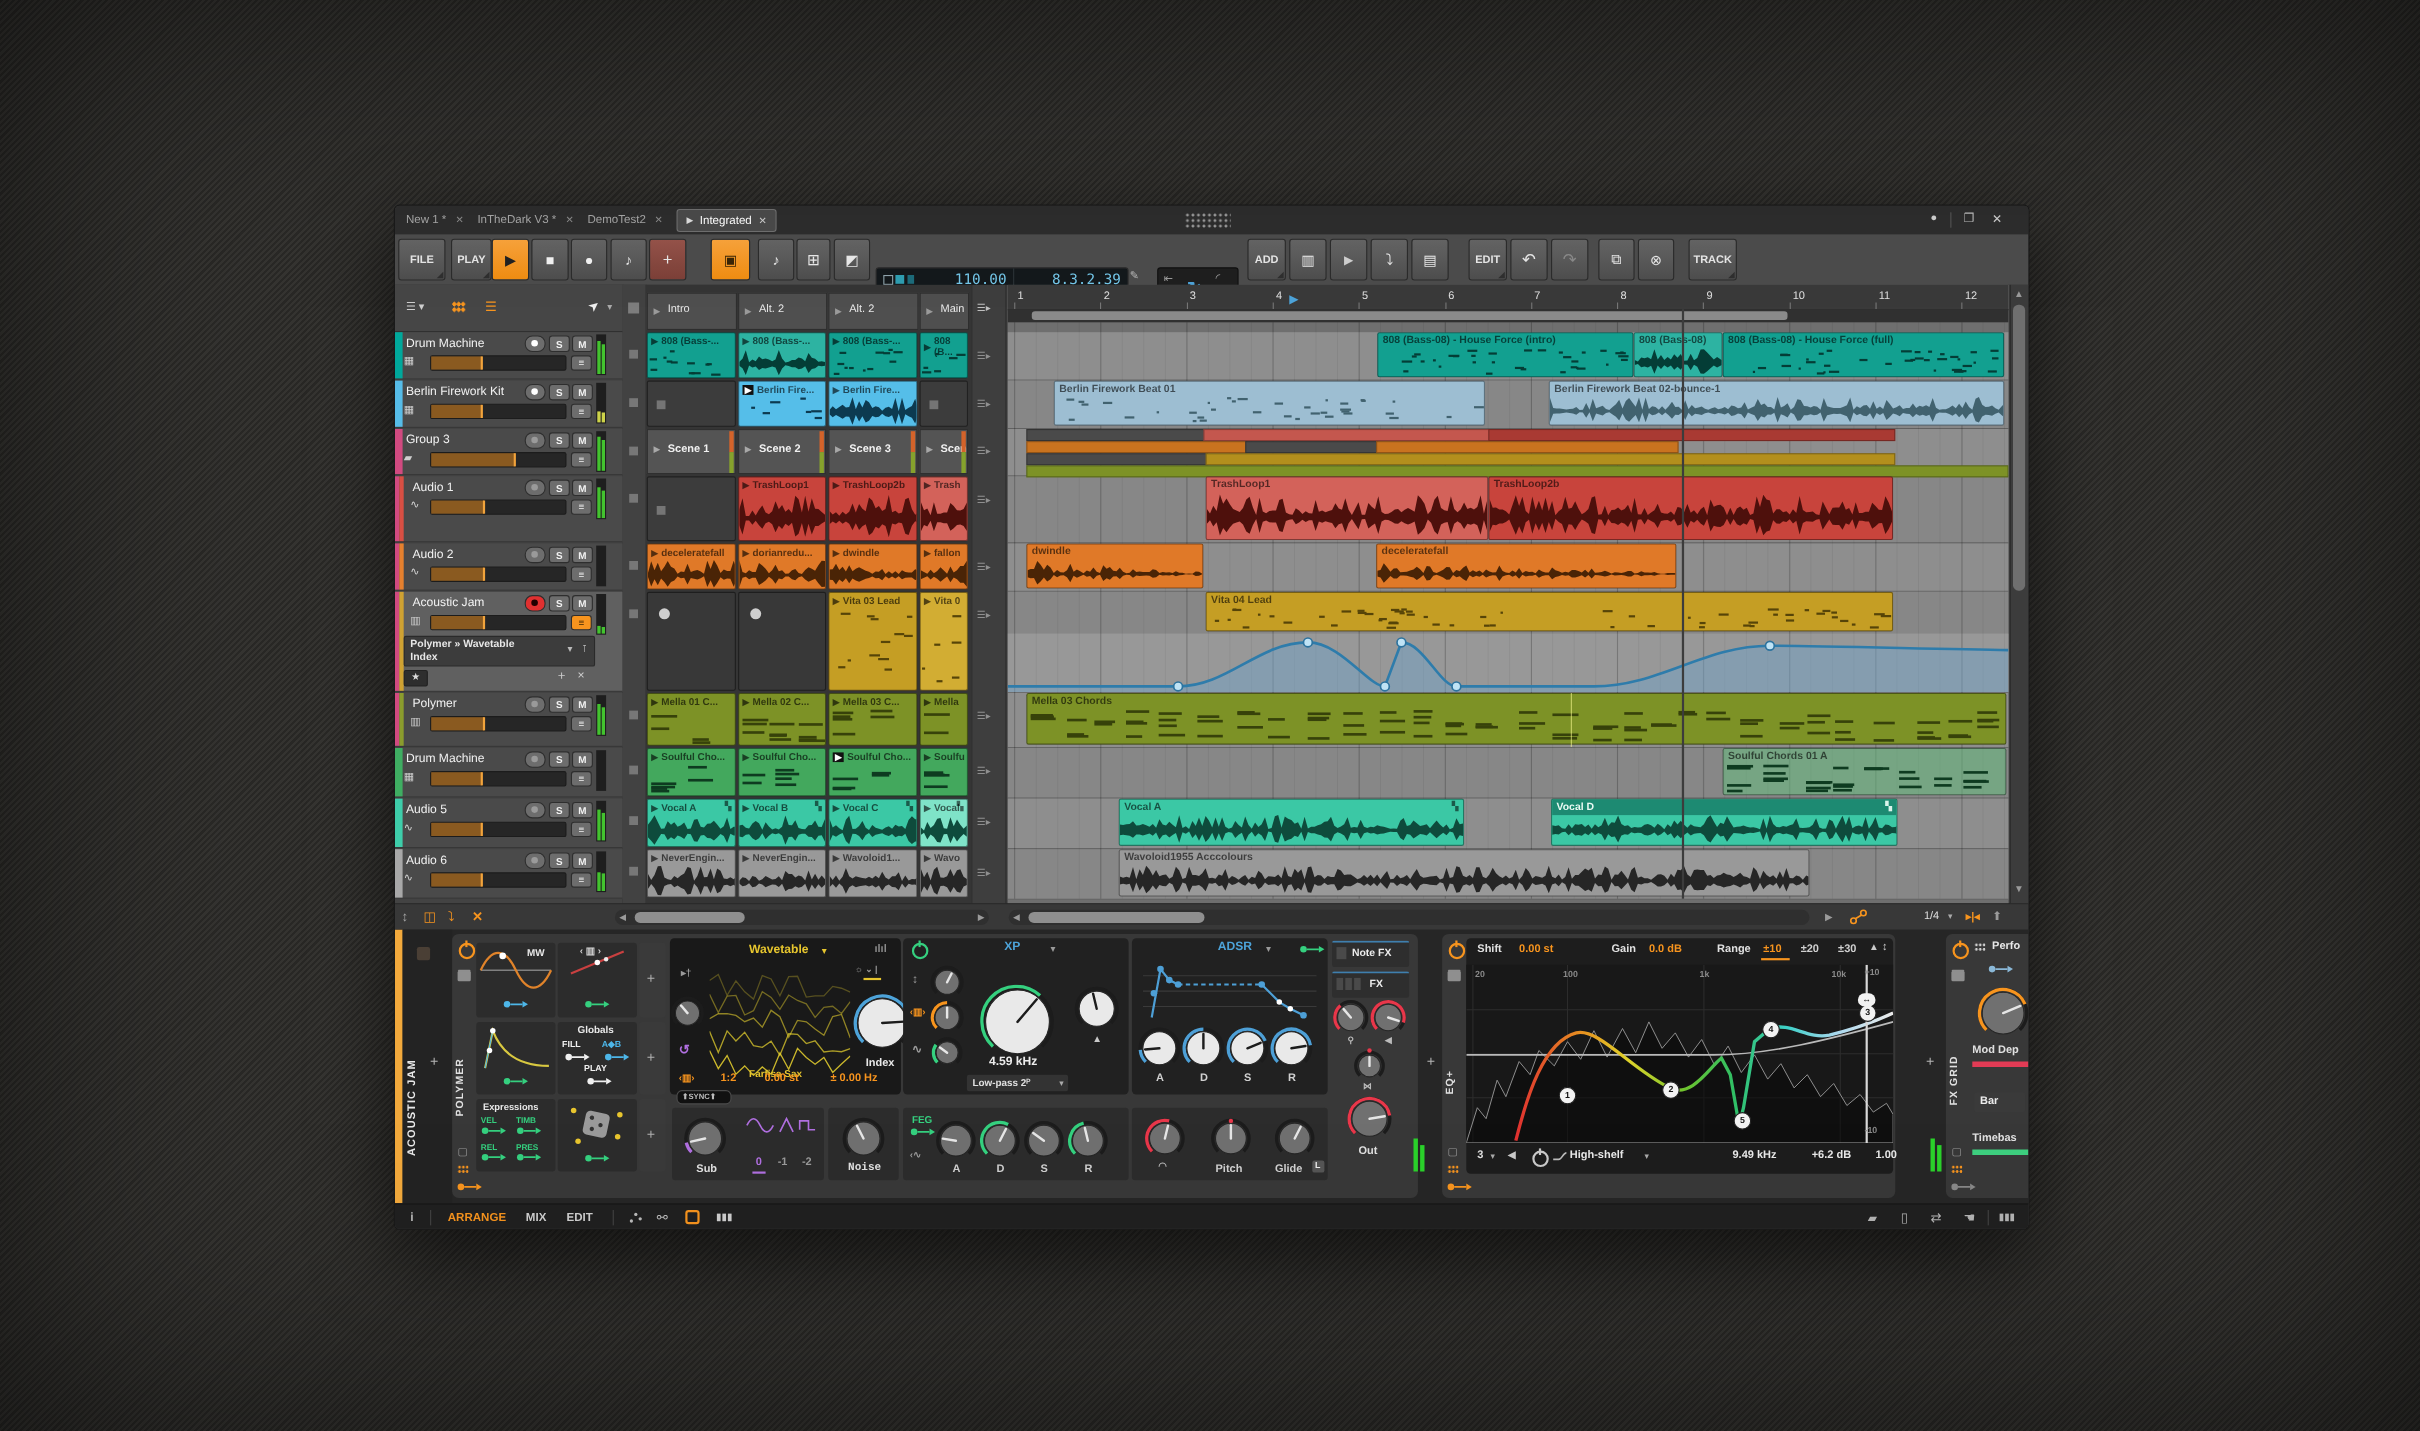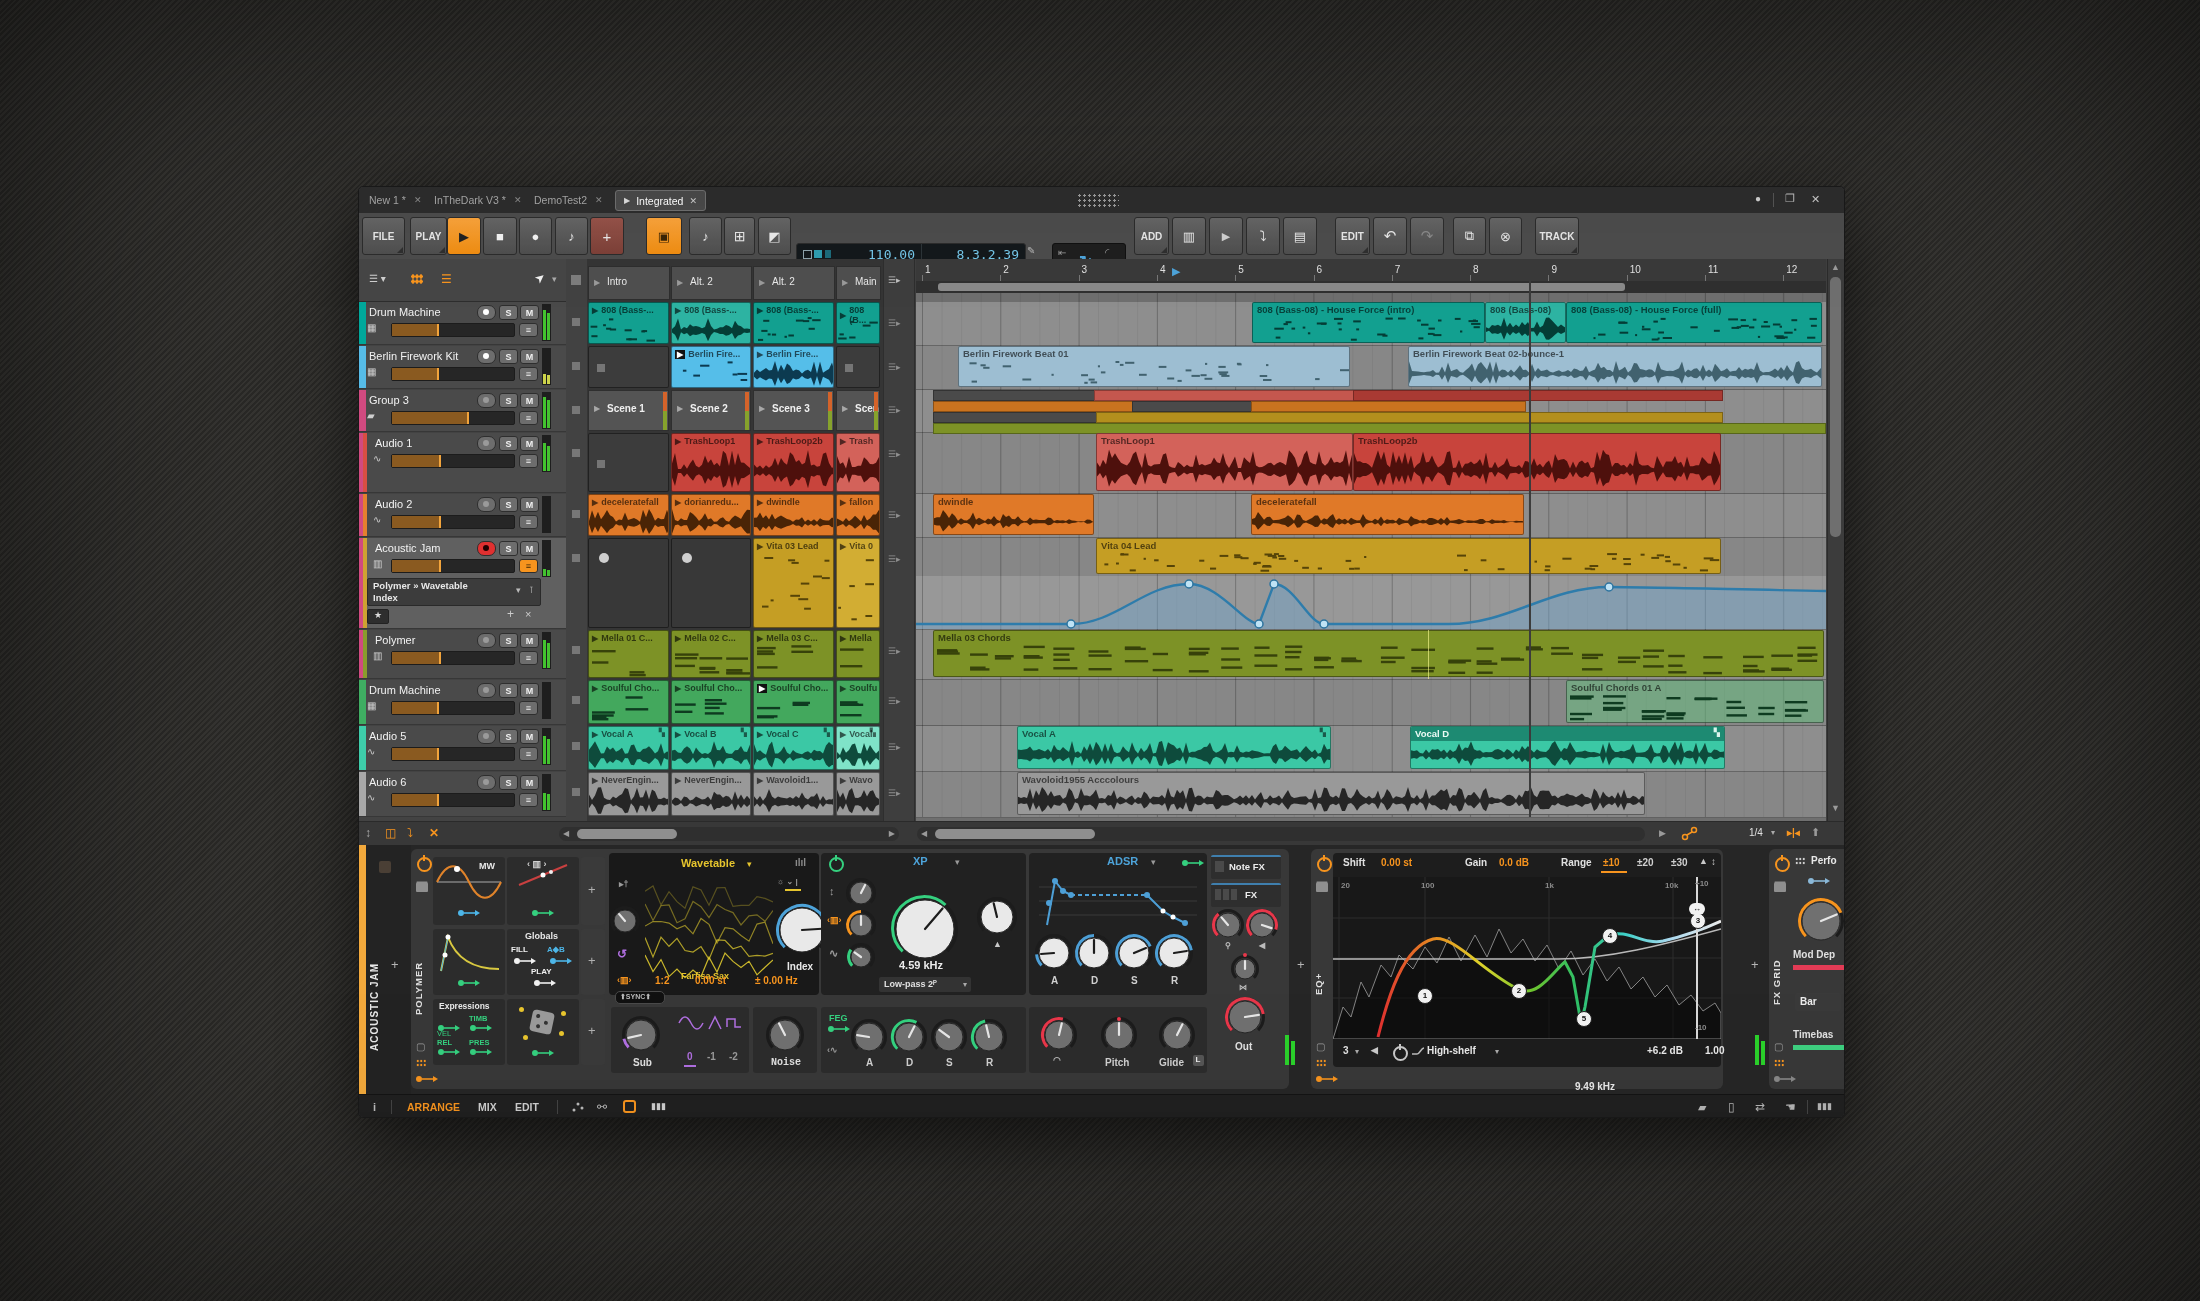--- a/index.html
+++ b/index.html
@@ -283,21 +283,21 @@
           <div class="a" style="left: 24px; top: 48px; width: 22px; height: 7px;">
             <svg width="24" height="8" viewBox="0 0 24 8" preserveAspectRatio="none" style="display:block">
               <circle cx="4" cy="4" r="3" fill="#f0f0f0"></circle>
               <line x1="7" y1="4" x2="18" y2="4" stroke="#f0f0f0" stroke-width="1.6"></line>
               <path d="M18,1 L23,4 L18,7 Z" fill="#f0f0f0"></path>
             </svg>
           </div>
         </div>
         <div class="a" style="left: 76px; top: 156px; width: 68px; height: 62px;">
           <div class="a t" style="left: 4px; top: 0px; color: rgb(232, 232, 232); font-size: 8.5px; font-weight: bold;">Expressions</div>
-          <div class="a t" style="left: 2px; top: 28px; color: rgb(53, 208, 127); font-size: 7.5px; font-weight: normal;">VEL</div>
+          <div class="a t" style="left: 2px; top: 13px; color: rgb(53, 208, 127); font-size: 7.5px; font-weight: bold;">VEL</div>
           <div class="a" style="left: 2px; top: 23px; width: 20px; height: 7px;">
             <svg width="24" height="8" viewBox="0 0 24 8" preserveAspectRatio="none" style="display:block">
               <circle cx="4" cy="4" r="3" fill="#35d07f"></circle>
               <line x1="7" y1="4" x2="18" y2="4" stroke="#35d07f" stroke-width="1.6"></line>
               <path d="M18,1 L23,4 L18,7 Z" fill="#35d07f"></path>
             </svg>
           </div>
           <div class="a t" style="left: 34px; top: 13px; color: rgb(53, 208, 127); font-size: 7.5px; font-weight: bold;">TIMB</div>
           <div class="a" style="left: 34px; top: 23px; width: 20px; height: 7px;">
             <svg width="24" height="8" viewBox="0 0 24 8" preserveAspectRatio="none" style="display:block">
@@ -730,21 +730,21 @@
         <div class="a" style="left: 1034px; top: 201px; width: 11px; height: 11px; border: 2px solid rgb(201, 201, 201); border-radius: 50%;">
           <div class="a" style="left: 3.5px; top: -4px; width: 2px; height: 6px; background: rgb(201, 201, 201);"></div>
         </div>
         <div class="a" style="left: 1052px; top: 200px; width: 14px; height: 12px;">
           <svg width="14" height="12" viewBox="0 0 14 12" preserveAspectRatio="none" style="display:block">
             <path d="M1,9 L6,9 C9,9 10,3 13,3" fill="none" stroke="#bbb" stroke-width="1.5"></path>
           </svg>
         </div>
         <div class="a t" style="left: 1068px; top: 200px; color: rgb(232, 232, 232); font-size: 10px; font-weight: bold;">High-shelf</div>
         <div class="a t" style="left: 1136px; top: 202px; color: rgb(170, 170, 170); font-size: 8px;">▾</div>
-        <div class="a t" style="left: 1216px; top: 200px; color: rgb(232, 232, 232); font-size: 10px; font-weight: bold; margin-top: 36px;">9.49 kHz</div>
+        <div class="a t" style="left: 1216px; top: 200px; color: rgb(232, 232, 232); font-size: 10px; font-weight: bold;">9.49 kHz</div>
         <div class="a t" style="left: 1288px; top: 200px; color: rgb(232, 232, 232); font-size: 10px; font-weight: bold;">+6.2 dB</div>
         <div class="a t" style="left: 1346px; top: 200px; color: rgb(232, 232, 232); font-size: 10px; font-weight: bold;">1.00</div>
         <div class="a" style="left: 1396px; top: 190px; width: 4px; height: 30px; background: rgb(43, 209, 43);"></div>
         <div class="a" style="left: 1402px; top: 196px; width: 4px; height: 24px; background: rgb(43, 209, 43);"></div>
         <div class="a t" style="left: 1392px; top: 112px; color: rgb(181, 181, 181); font-size: 13px;">+</div>
         <div class="a" style="left: 1410px; top: 4px; width: 90px; height: 240px; background: rgb(56, 56, 56); border-radius: 6px;"></div>
         <div class="a" style="left: 1416px; top: 12px; width: 11px; height: 11px; border: 2px solid rgb(247, 148, 30); border-radius: 50%;">
           <div class="a" style="left: 3.5px; top: -4px; width: 2px; height: 6px; background: rgb(247, 148, 30);"></div>
         </div>
         <div class="a" style="left: 1415px; top: 38px; width: 12px; height: 9px; background: rgb(143, 143, 143); border-radius: 1px; box-shadow: rgb(143, 143, 143) 0px -2px 0px -0.5px;"></div>

